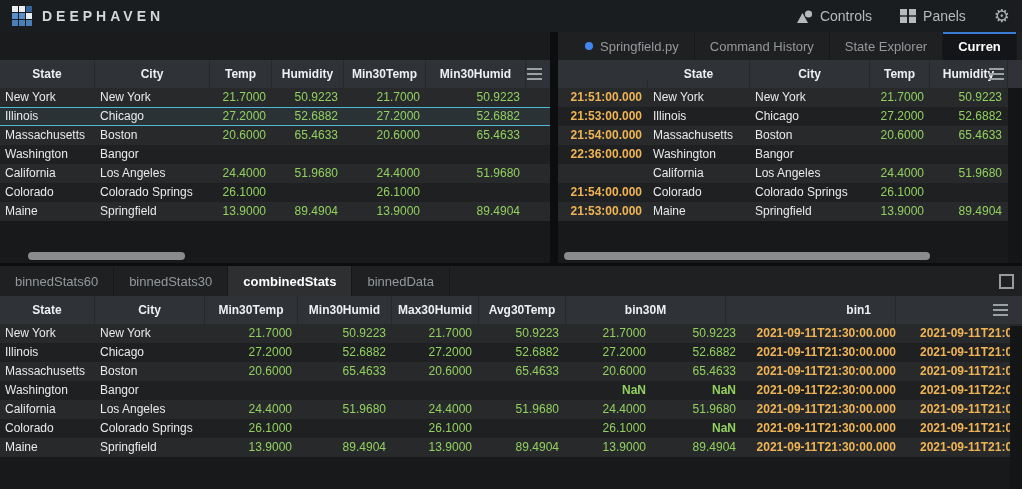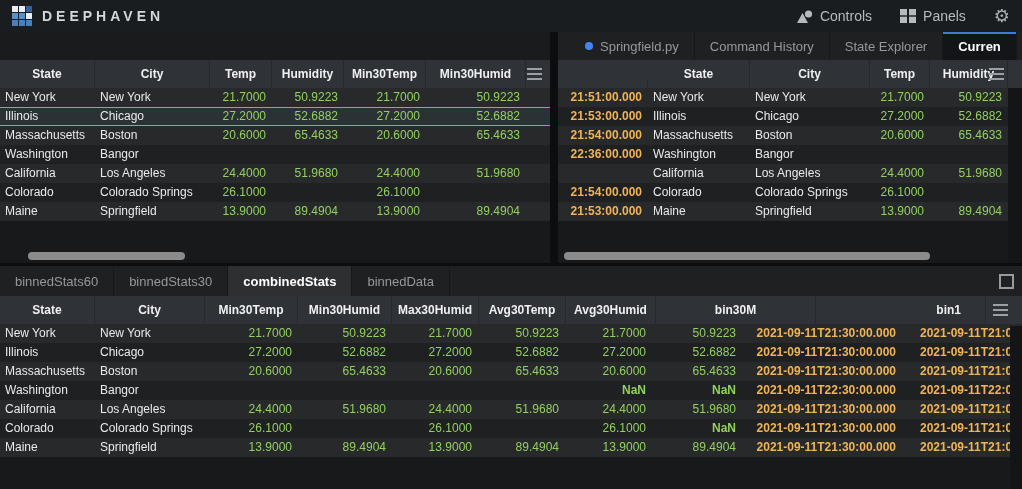--- a/index.html
+++ b/index.html
@@ -305,21 +305,20 @@
       <div class="maxbox"></div>
     </div>
     <div class="grid">
       <div class="ghead">
           <div class="hcell" style="width: 95px;">State</div>
           <div class="hcell" style="width: 110px;">City</div>
           <div class="hcell" style="width: 93px;">Min30Temp</div>
           <div class="hcell" style="width: 94px;">Min30Humid</div>
           <div class="hcell" style="width: 87px;">Max30Humid</div>
           <div class="hcell" style="width: 87px;">Avg30Temp</div>
-          <div class="hcell" style="width: 90px;">Avg30Humid</div>
           <div class="hcell" style="width: 160px;">bin30M</div>
           <div class="hcell hr" style="width: 170px;">bin1</div>
         </div>
       <div class="gbody">
           <div class="grow a">
             <div class="gcell t-text" style="width: 95px;">New York</div>
             <div class="gcell t-text" style="width: 110px;">New York</div>
             <div class="gcell t-num" style="width: 93px;">21.7000</div>
             <div class="gcell t-num" style="width: 94px;">50.9223</div>
             <div class="gcell t-num" style="width: 86px;">21.7000</div>

